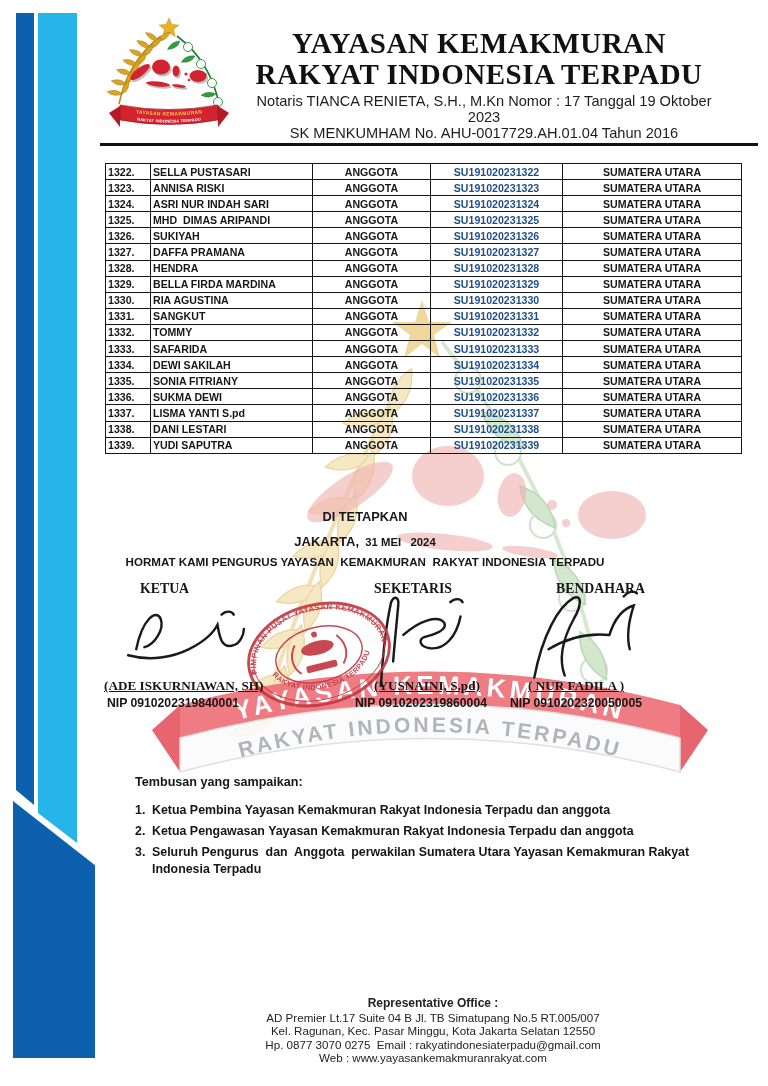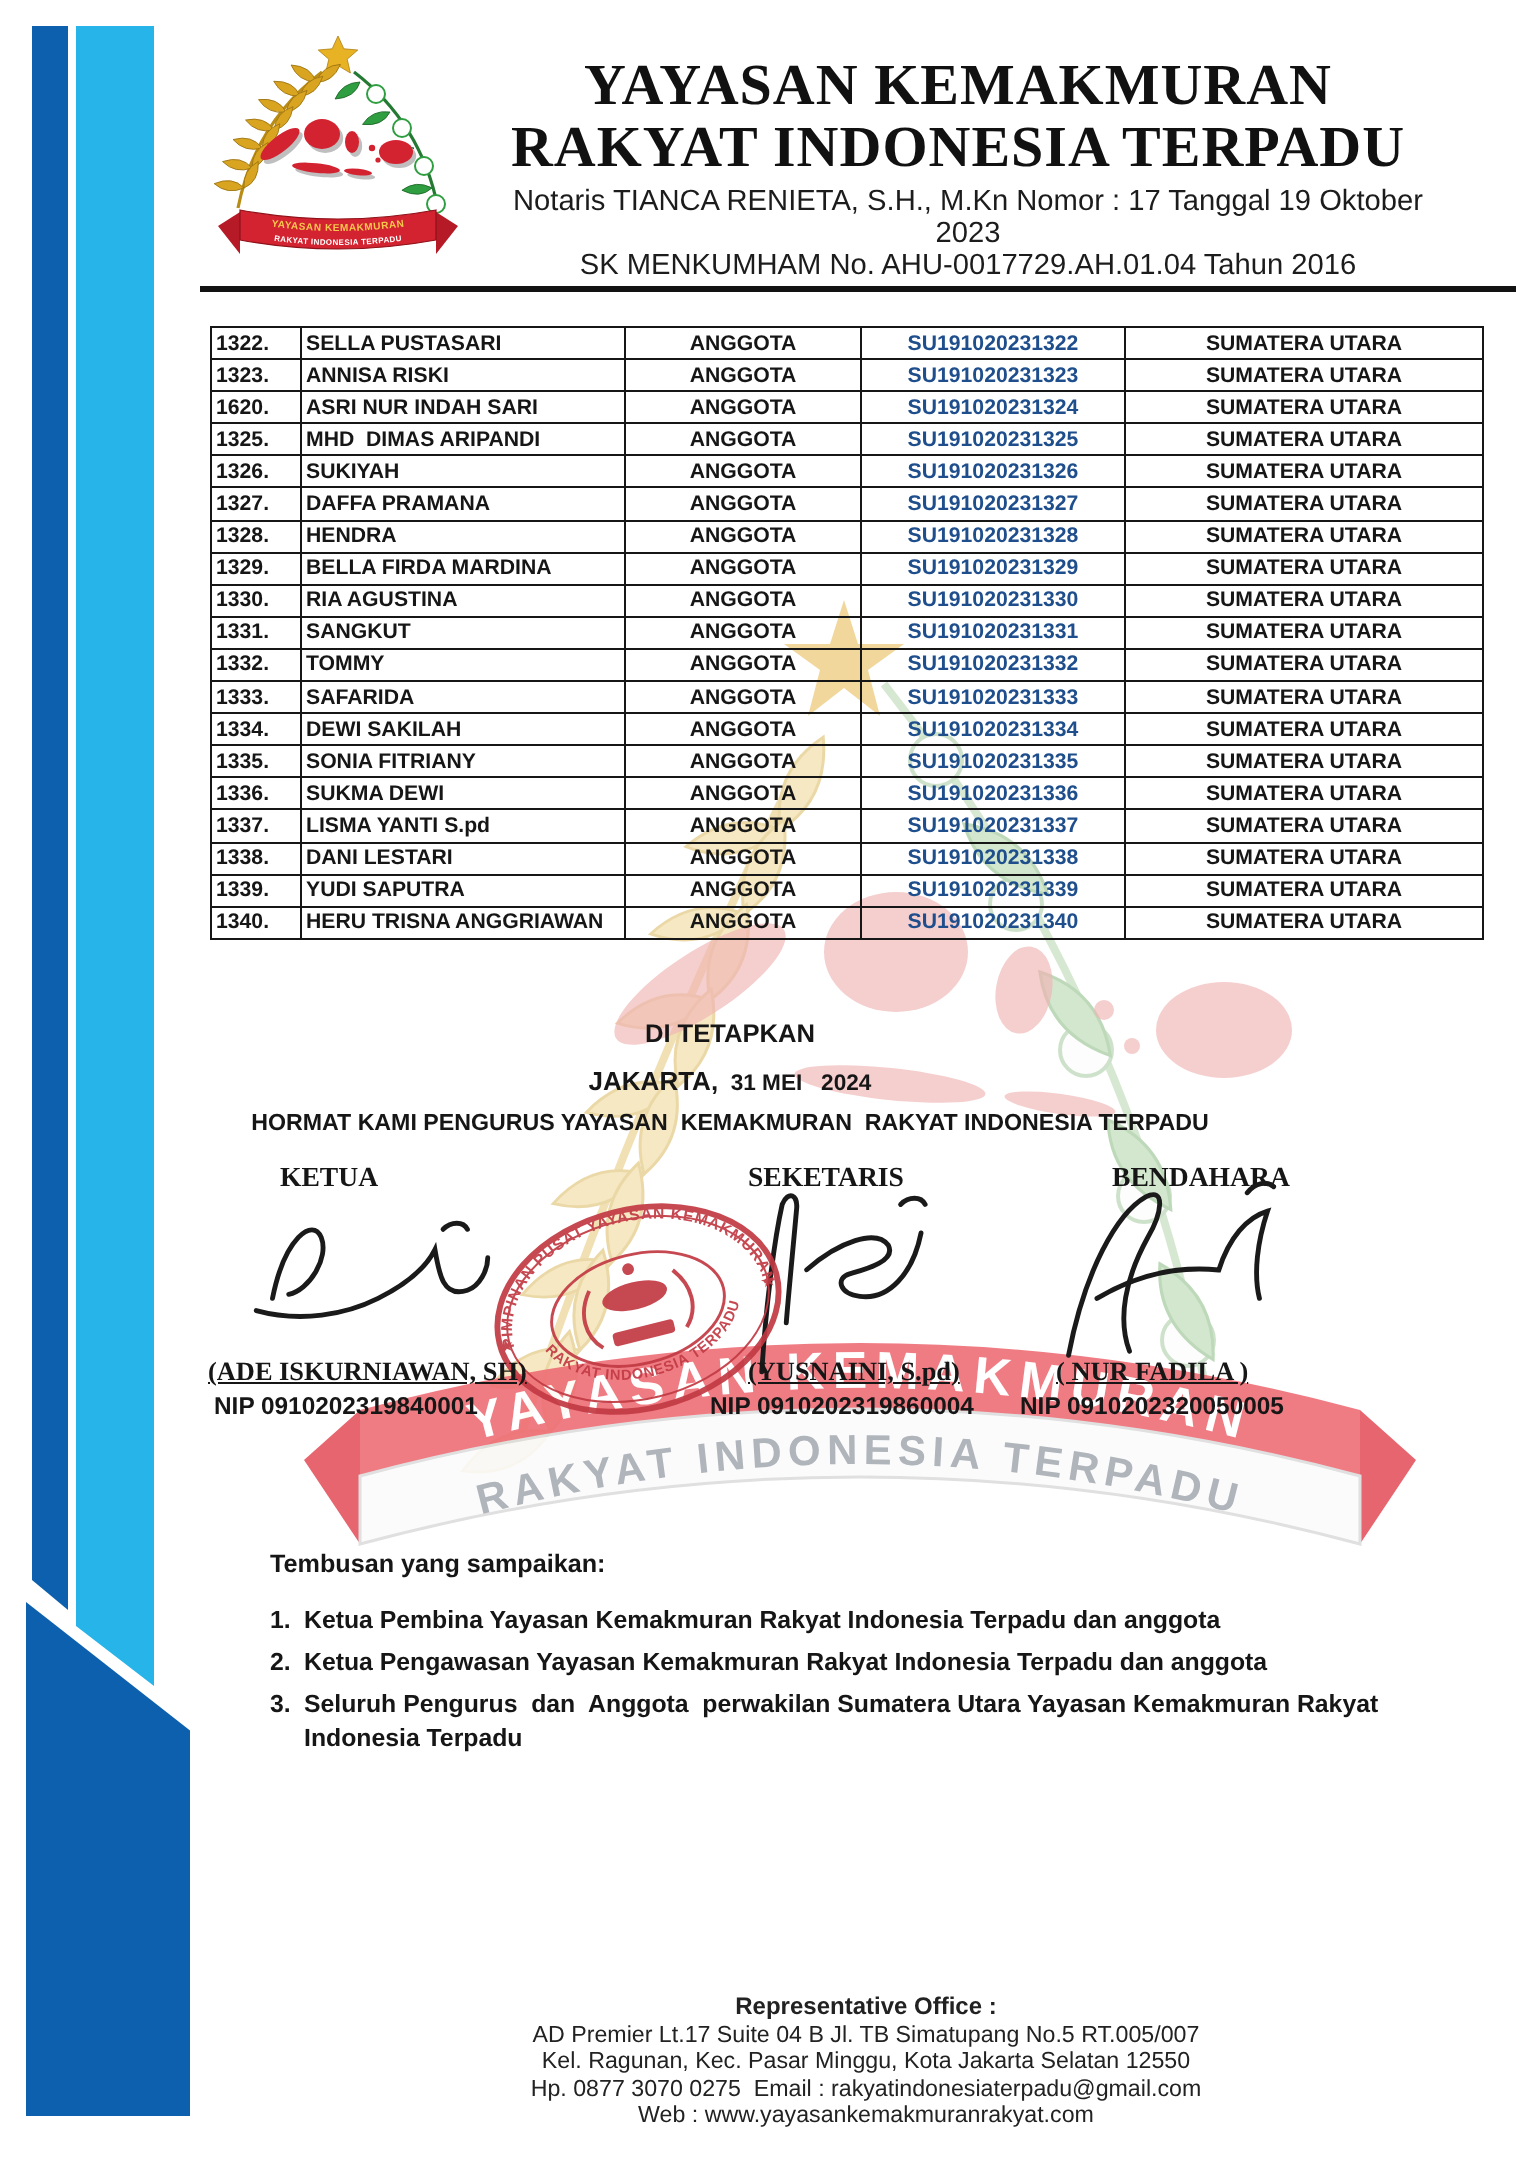--- a/index.html
+++ b/index.html
@@ -252,21 +252,21 @@
       <td class="c-region" data-interactable="false">SUMATERA UTARA</td>
     </tr>
           <tr data-interactable="false">
       <td class="c-no" data-interactable="false">1323.</td>
       <td class="c-name" data-interactable="false">ANNISA RISKI</td>
       <td class="c-status" data-interactable="false">ANGGOTA</td>
       <td class="c-id" data-interactable="false">SU191020231323</td>
       <td class="c-region" data-interactable="false">SUMATERA UTARA</td>
     </tr>
           <tr data-interactable="false">
-      <td class="c-no" data-interactable="false">1620.</td>
+      <td class="c-no" data-interactable="false">1324.</td>
       <td class="c-name" data-interactable="false">ASRI NUR INDAH SARI</td>
       <td class="c-status" data-interactable="false">ANGGOTA</td>
       <td class="c-id" data-interactable="false">SU191020231324</td>
       <td class="c-region" data-interactable="false">SUMATERA UTARA</td>
     </tr>
           <tr data-interactable="false">
       <td class="c-no" data-interactable="false">1325.</td>
       <td class="c-name" data-interactable="false">MHD  DIMAS ARIPANDI</td>
       <td class="c-status" data-interactable="false">ANGGOTA</td>
       <td class="c-id" data-interactable="false">SU191020231325</td>
@@ -361,27 +361,20 @@
       <td class="c-name" data-interactable="false">DANI LESTARI</td>
       <td class="c-status" data-interactable="false">ANGGOTA</td>
       <td class="c-id" data-interactable="false">SU191020231338</td>
       <td class="c-region" data-interactable="false">SUMATERA UTARA</td>
     </tr>
           <tr data-interactable="false">
       <td class="c-no" data-interactable="false">1339.</td>
       <td class="c-name" data-interactable="false">YUDI SAPUTRA</td>
       <td class="c-status" data-interactable="false">ANGGOTA</td>
       <td class="c-id" data-interactable="false">SU191020231339</td>
-      <td class="c-region" data-interactable="false">SUMATERA UTARA</td>
-    </tr>
-          <tr data-interactable="false">
-      <td class="c-no" data-interactable="false">1340.</td>
-      <td class="c-name" data-interactable="false">HERU TRISNA ANGGRIAWAN</td>
-      <td class="c-status" data-interactable="false">ANGGOTA</td>
-      <td class="c-id" data-interactable="false">SU191020231340</td>
       <td class="c-region" data-interactable="false">SUMATERA UTARA</td>
     </tr>
         </tbody>
     </table>
   </div>
 
   <div class="closing" data-interactable="false">
     <div class="c1" data-interactable="false">DI TETAPKAN</div>
     <div class="c2" data-interactable="false"><span class="place" data-interactable="false">JAKARTA,</span><span class="date" data-interactable="false">  31 MEI   2024</span></div>
     <div class="c3" data-interactable="false">HORMAT KAMI PENGURUS YAYASAN  KEMAKMURAN  RAKYAT INDONESIA TERPADU</div>

